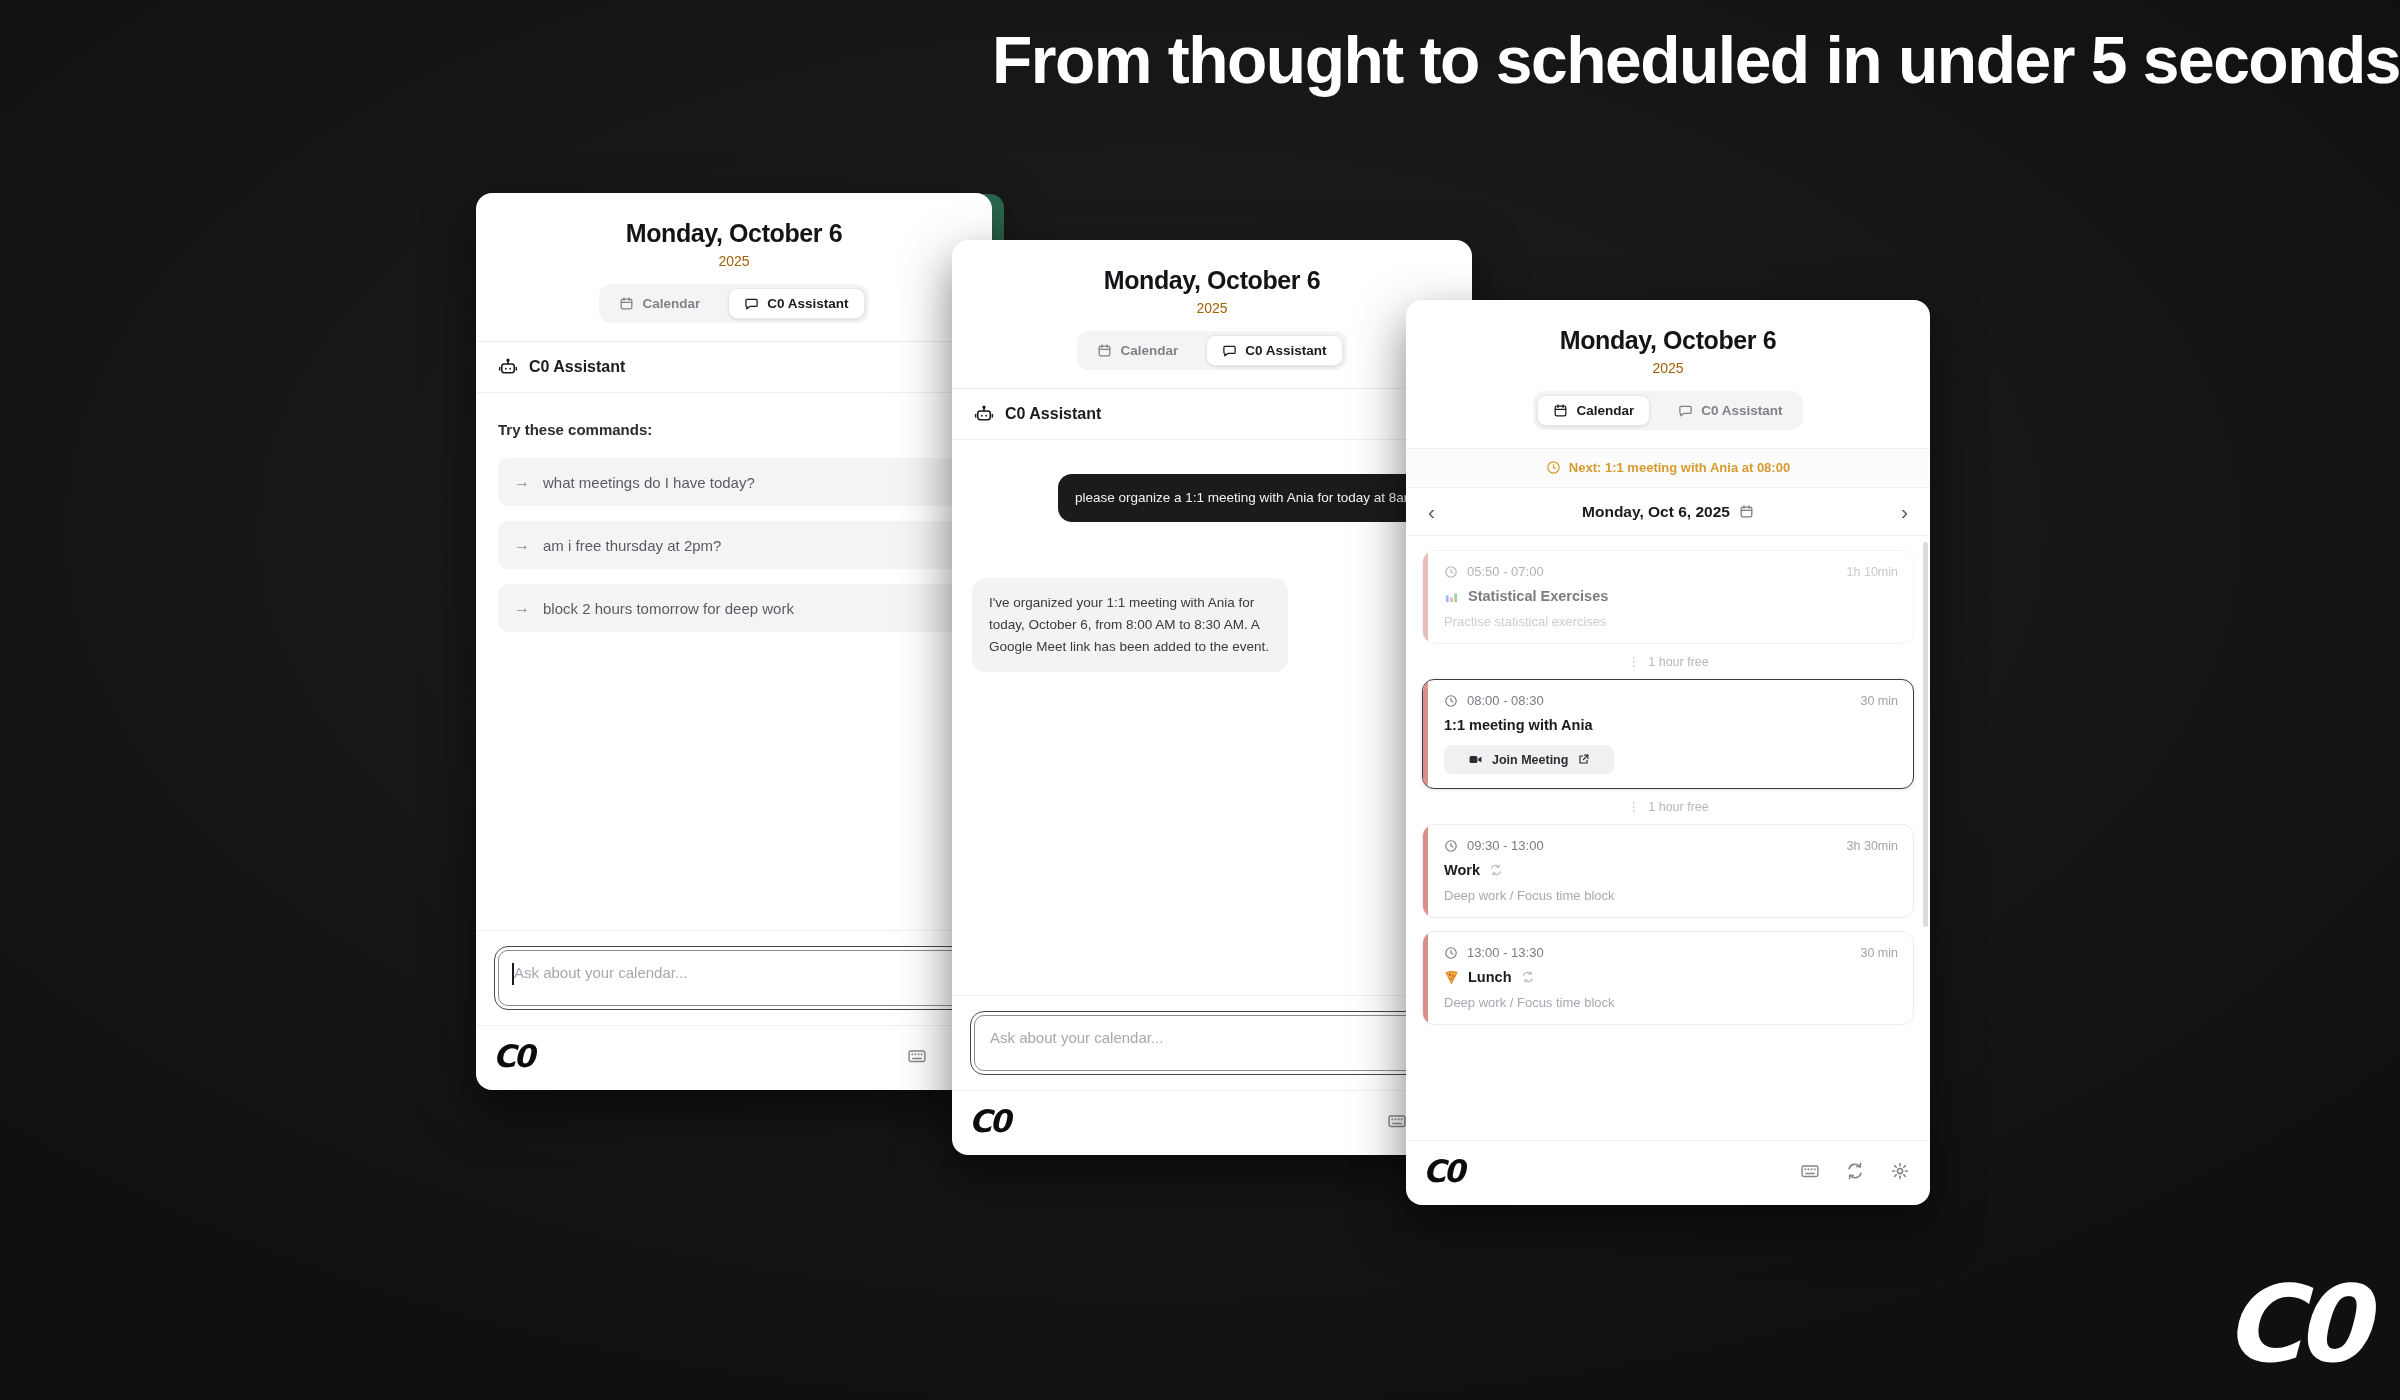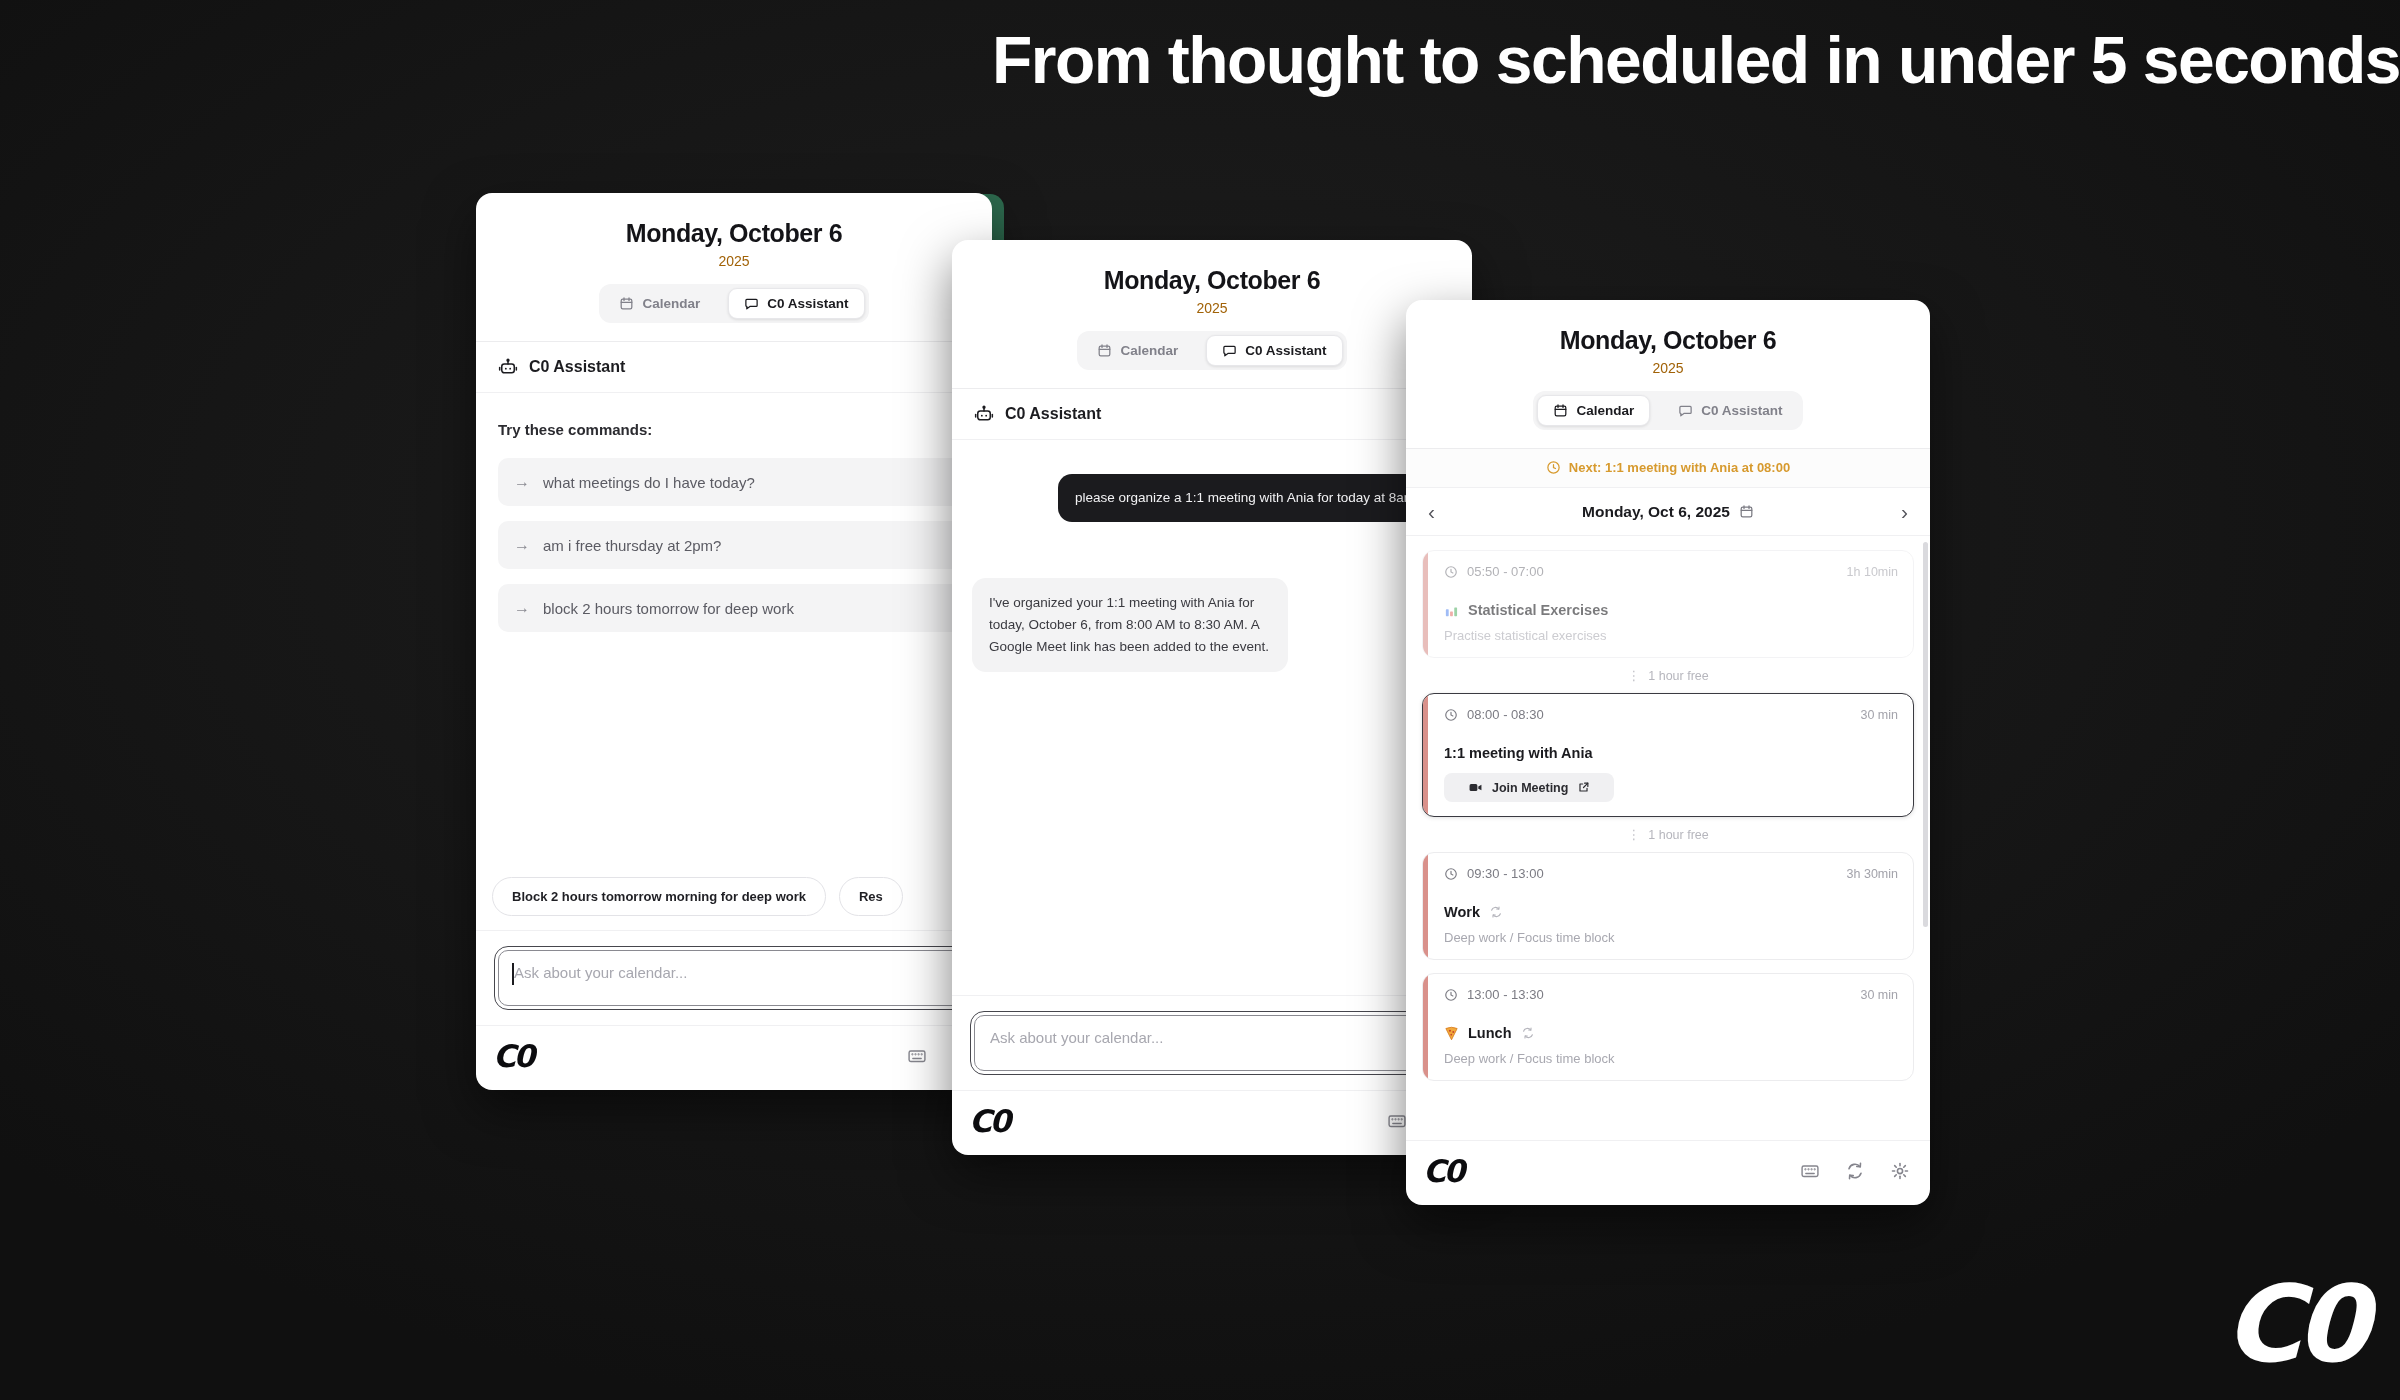--- a/index.html
+++ b/index.html
@@ -87,21 +87,21 @@
   .scroll-thumb { position:absolute; right:2px; top:6px; width:5px; height:385px;
     background:#dadade; border-radius:3px; cursor:pointer; }
   .event { position:relative; border:1px solid #ececee; border-radius:12px;
     padding:13px 15px 14px 21px; background:#fff; cursor:pointer; overflow:hidden; }
   .event::before { content:""; position:absolute; left:0; top:0; bottom:0; width:4.5px;
     background:#d9918b; }
   .event.past { opacity:.58; }
   .event.selected { border:1.5px solid #3a3a41; box-shadow:0 1px 4px rgba(0,0,0,.12); }
   .ev-row1 { display:flex; align-items:center; gap:9px; font-size:13px; color:#7b7b83; }
   .ev-duration { margin-left:auto; font-size:12.5px; color:#a3a3ab; }
-  .ev-title { margin-top:23px; font-size:14.5px; font-weight:700; color:#1b1b1f;
+  .ev-title { margin-top:9px; font-size:14.5px; font-weight:700; color:#1b1b1f;
     display:flex; align-items:center; gap:9px; }
   .ev-desc { margin-top:10px; font-size:13px; color:#a8a8b0; }
   .join-chip { display:inline-flex; align-items:center; gap:9px; margin-top:12px;
     background:#f0f0f2; border-radius:8px; padding:7px 24px;
     font-size:12.5px; font-weight:600; color:#2b2b30; cursor:pointer; }
   .free-gap { display:flex; align-items:center; justify-content:center; gap:8px;
     color:#b6b6bd; font-size:12.5px; margin:10px 0; }
   .dots-glyph { font-size:13px; color:#c4c4ca; }
 
   .logo-big { position:absolute; right:28px; bottom:14px; font-size:106px; font-weight:900;
@@ -170,24 +170,20 @@
       <div class="command-row">
         <span class="arrow-glyph">→</span>
         <span>am i free thursday at 2pm?</span>
       </div>
       <div class="command-row">
         <span class="arrow-glyph">→</span>
         <span>block 2 hours tomorrow for deep work</span>
       </div>
     </div>
 
-    <div class="chips-row">
-      <button class="chip">Block 2 hours tomorrow morning for deep work</button>
-      <button class="chip">Res</button>
-    </div>
 
     <div class="input-area">
       <div class="input-ring">
         <textarea class="ask-input" placeholder="Ask about your calendar..." style=""></textarea>
       </div>
       <div class="caret"></div>
     </div>
 
     <footer class="card-foot">
       <span class="logo-small">C0</span>

